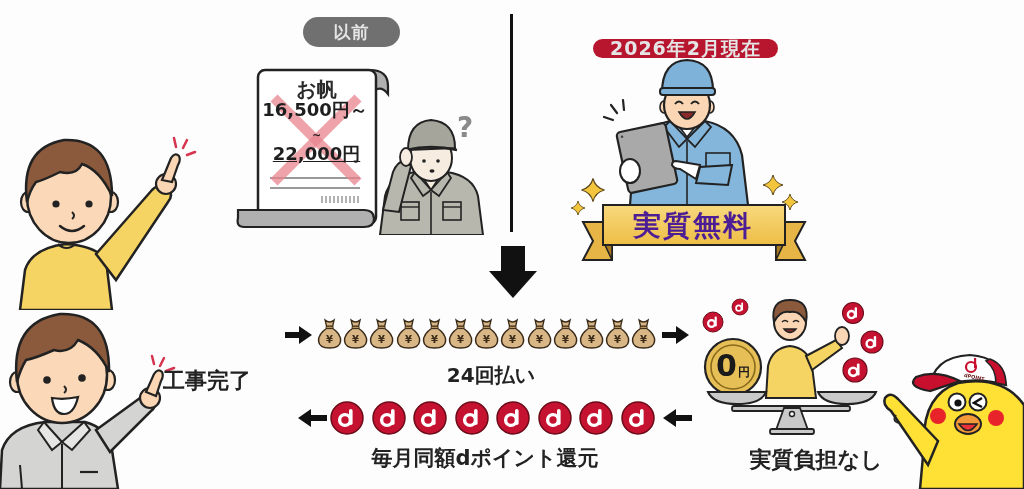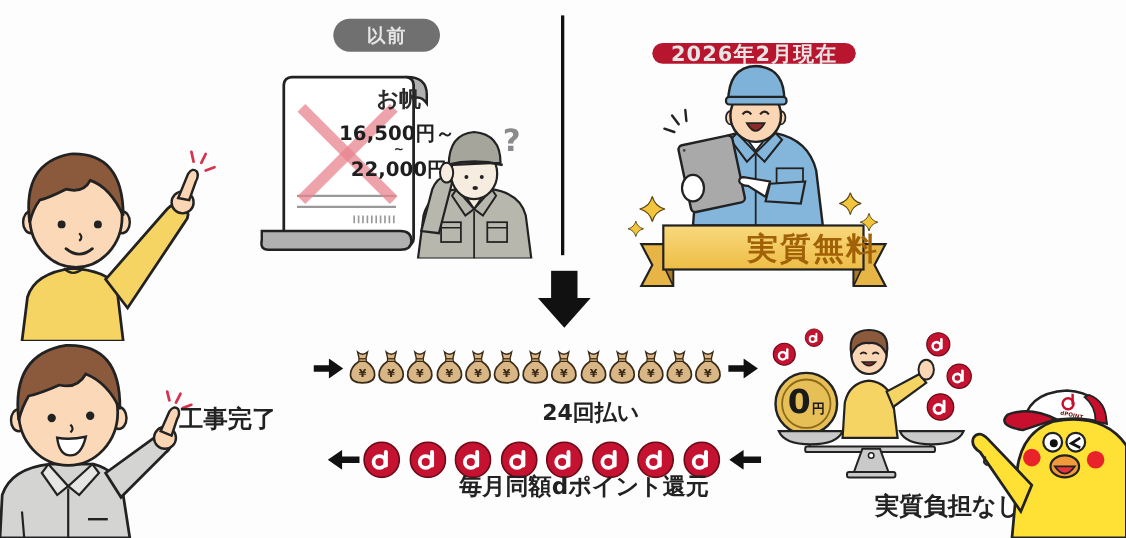--- a/index.html
+++ b/index.html
@@ -10,30 +10,30 @@
       color:#222;
     }
     .abs { position:absolute; }
     .pill {
       position:absolute; display:flex; align-items:center; justify-content:center;
       color:#e5e5e5; font-weight:bold; letter-spacing:1px;
     }
     .pill-gray { left:303px; top:17px; width:97px; height:30px; border-radius:15px; font-size:17px; }
     .pill-red  { left:593px; top:15px; width:185px; height:19px; border-radius:17px; font-size:19px;margin-top:24px; }
     .divider { left:510px; top:14px; width:3px; height:218px; background:#111; }
-    .ctext { text-align:center; font-weight:bold; white-space:nowrap;margin-left:46px; }
+    .ctext { text-align:center; font-weight:bold; white-space:nowrap; }
     .receipt-title { left:258px; top:76px; width:117px; font-size:20px; color:#2a2a2a; }
-    .receipt-from  { left:254px; top:109px; width:122px; font-size:18px; color:#1e1e1e; }
+    .receipt-from  { left:254px; top:98px; width:122px; font-size:18px; color:#1e1e1e; }
     .receipt-sep   { left:258px; top:129px; width:117px; font-size:11px; color:#1e1e1e; }
-    .receipt-to    { left:258px; top:142px; width:117px; font-size:18px; color:#1e1e1e; }
+    .receipt-to    { left:258px; top:142px; width:117px; font-size:18px; color:#1e1e1e;text-decoration:underline; }
     .question { left:457px; top:111px; font-size:28px; color:#8a8a8a; font-weight:bold; }
     .ribbon-text { left:603px; top:207px; width:180px; font-size:28px; letter-spacing:2px; }
     .start-label { left:163px; top:366px; font-size:22px; font-weight:bold; }
     .pay-label { left:429px; top:362px; width:124px; font-size:20px; }
-    .points-label { left:355px; top:428px; width:260px; font-size:21px; }
+    .points-label { left:355px; top:444px; width:260px; font-size:21px; }
     .result-label { left:736px; top:445px; width:160px; font-size:22px; }
     .bag-row { left:317px; top:318px; display:flex; }
     .bag { width:26.2px; height:31px; display:block; }
     .coin-row { left:330px; top:401px; display:flex; }
     .dcoin { width:34px; height:34px; margin-right:7.5px; display:block; }
     .zero-coin { left:705px; top:349px; width:56px; height:34px; display:flex; align-items:baseline; justify-content:center; font-weight:bold; color:#1a1a1a; }
     .zero-coin .num { font-size:30px; line-height:34px; }
     .zero-coin .unit { font-size:12px; margin-left:1px; }
   </style>
 </head>
@@ -160,21 +160,21 @@
       <stop offset="0" stop-color="#f8d97e"></stop>
       <stop offset="1" stop-color="#eebd45"></stop>
     </linearGradient>
   </defs>
   <path d="M5 22 L34 22 L34 60 L5 60 L15 41 Z" fill="#e7b546" stroke="#222" stroke-width="2"></path>
   <path d="M27 45 L34 45 L34 60 Z" fill="#a87a22" stroke="#222" stroke-width="1.5"></path>
   <path d="M227 22 L198 22 L198 60 L227 60 L217 41 Z" fill="#e7b546" stroke="#222" stroke-width="2"></path>
   <path d="M205 45 L198 45 L198 60 Z" fill="#a87a22" stroke="#222" stroke-width="1.5"></path>
   <rect x="25" y="5" width="182" height="40" fill="url(#gold)" stroke="#222" stroke-width="2"></rect>
 </svg>
-<div class="abs ctext ribbon-text" style="color:#a16207">実質無料</div>
+<div class="abs ctext ribbon-text" style="color:#4c1d95">実質無料</div>
 
 <svg class="abs" style="left:489px;top:246px" width="48" height="54" viewBox="0 0 48 54">
   <rect x="12" y="0" width="24" height="26" fill="#111"></rect>
   <polygon points="0,25 48,25 24,52" fill="#111"></polygon>
 </svg>
 
 <svg class="abs" style="left:0;top:300px" width="180" height="189" viewBox="0 0 180 189">
   <path d="M0 189 L2 150 Q10 126 45 122 L85 122 Q108 128 112 150 L118 189 Z" fill="#d4d4d2" stroke="#222" stroke-width="2.5"></path>
   <path d="M44 122 L62 142 L52 150 L38 130 Z" fill="#e6e6e4" stroke="#222" stroke-width="2"></path>
   <path d="M84 122 L62 142 L72 150 L90 130 Z" fill="#e6e6e4" stroke="#222" stroke-width="2"></path>

